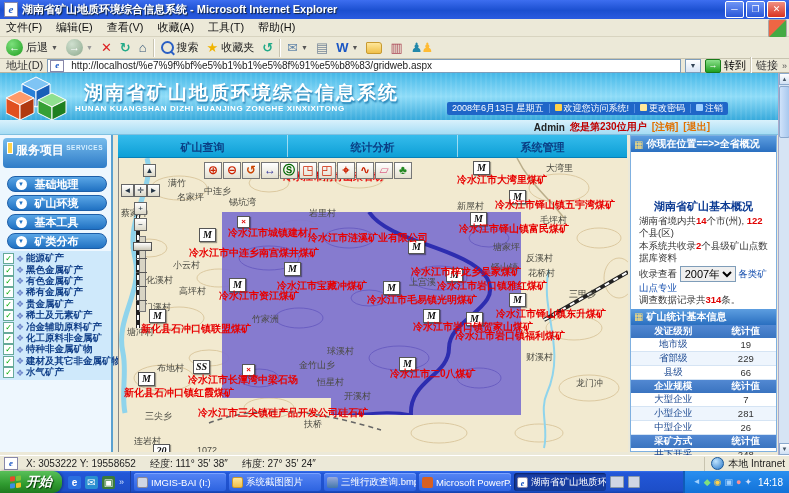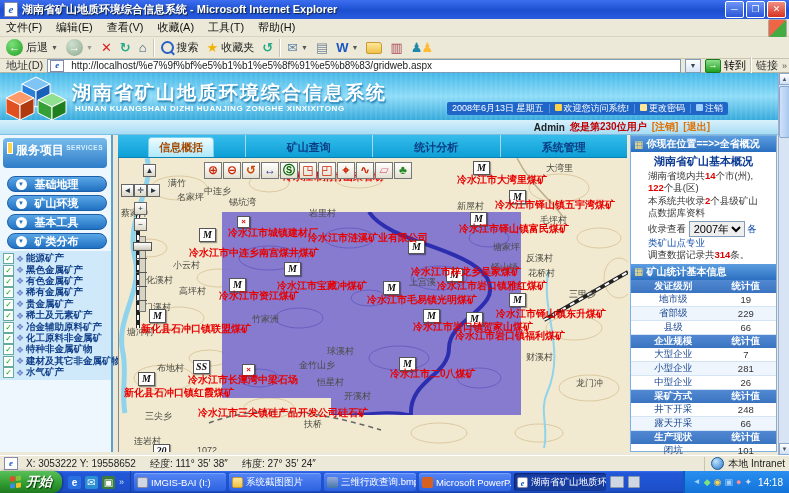--- a/index.html
+++ b/index.html
@@ -47,21 +47,21 @@
   .addr-drop{width:14px;height:12px;background:linear-gradient(#fff,#d8e4f4);border:1px solid #7f9db9;
     font-size:7px;text-align:center;line-height:11px;color:#345;}
   .gobtn{display:flex;align-items:center;gap:3px;}
   .goicon{width:14px;height:12px;background:linear-gradient(#8be08b,#1f9e1f);border:1px solid #187a18;
     border-radius:2px;color:#fff;font-size:9px;line-height:11px;text-align:center;font-weight:bold;}
   
   .banner{left:0;top:73px;width:779px;height:47px;
     background:linear-gradient(180deg,#45b8e8 0%,#8edcf8 50%,#38aadc 100%);overflow:hidden;border-bottom:2px solid #0a4f9e;}
   .banner .stripes{position:absolute;inset:0;
     background:repeating-linear-gradient(90deg,rgba(255,255,255,.07) 0 2px,transparent 2px 5px);}
-  .sys-title{position:absolute;left:72px;top:7px;color:#fff;font-size:19px;font-weight:bold;
+  .sys-title{position:absolute;left:84px;top:7px;color:#fff;font-size:19px;font-weight:bold;
     letter-spacing:2px;text-shadow:1px 2px 2px #1a7ab0;white-space:nowrap;}
   .sys-pinyin{position:absolute;left:75px;top:31px;color:#fff;font-size:8px;font-weight:bold;letter-spacing:.6px;}
   .datebar{position:absolute;left:447px;top:29px;height:13px;background:#1f66c8;border-radius:2px;
     display:flex;align-items:center;color:#fff;font-size:9px;padding:0 5px;gap:5px;white-space:nowrap;}
   .datebar .dsep{width:1px;height:9px;background:#5590e0;}
   .dico{width:7px;height:7px;border-radius:1px;display:inline-block;margin-right:2px;}
   
   .userbar{left:0;top:120px;width:779px;height:15px;background:linear-gradient(180deg,#d9f1fc,#a6dcf4);
     display:flex;align-items:center;justify-content:flex-end;padding-right:69px;box-sizing:border-box;
     font-size:10px;gap:5px;border-bottom:1px solid #7fc0e0;}
@@ -112,21 +112,21 @@
   .slider-track{position:absolute;left:20px;top:78px;width:5px;height:74px;background:#d8d4c4;
     border:1px solid #777;z-index:29;}
   .slider-tick{position:absolute;left:17px;width:11px;height:1px;background:#555;z-index:29;}
   .slider-thumb{position:absolute;left:14px;top:84px;width:17px;height:7px;
     background:linear-gradient(#fff,#cac6b6);border:1px solid #555;z-index:31;}
   
   .rpanel{left:630px;top:135px;width:147px;height:317px;background:#fff;border:1px solid #7fb0e0;box-sizing:border-box;}
   .rp-bar{height:16px;background:linear-gradient(180deg,#5d9ee0,#2a6fc0);color:#fff;font-weight:bold;
     font-size:10px;display:flex;align-items:center;gap:3px;padding-left:3px;white-space:nowrap;}
   .rp-bar .grid-ico{color:#ffe07a;font-size:10px;}
-  .rp-content{padding:2px 17px;font-size:9.5px;color:#333;line-height:12.5px;}
+  .rp-content{padding:2px 8px;font-size:9.5px;color:#333;line-height:12.5px;margin-top:45px;}
   .rp-title{text-align:center;color:#0b3a92;font-weight:bold;font-size:11px;margin:1px 0 2px 0;}
   .redv{color:#e00000;font-weight:bold;}
   .bluev{color:#1a52b0;}
   .yearsel{font-size:11px;height:16px;width:56px;border:1px solid #7f9db9;vertical-align:middle;}
   #rpTable{width:100%;border-collapse:collapse;}
   .trow{display:flex;height:13px;align-items:center;border-bottom:1px solid #d5e4f4;}
   .trow .c1{flex:1.4;text-align:center;font-size:9.5px;color:#17458f;}
   .trow .c2{flex:1;text-align:center;font-size:9.5px;color:#333;}
   .trow.thead{background:linear-gradient(180deg,#5288d2,#3a74c0);border-bottom:none;}
   .trow.thead .c1,.trow.thead .c2{color:#fff;font-weight:bold;}
@@ -378,23 +378,20 @@
         </div>
         <div class="layer-row">
           <span class="cb">✓</span>
           <span class="li-ico">❖</span>
           <span class="li-label">水气矿产</span>
         </div>
       </div>
   </div>
 
   <div class="abs tabbar">
-      <div class="tabzone active">
-        <span class="tablabel">信息概括</span>
-      </div>
       <div class="tabzone">
         <span class="tablabel">矿山查询</span>
       </div>
       <div class="tabzone">
         <span class="tablabel">统计分析</span>
       </div>
       <div class="tabzone">
         <span class="tablabel">系统管理</span>
       </div>
     </div>

